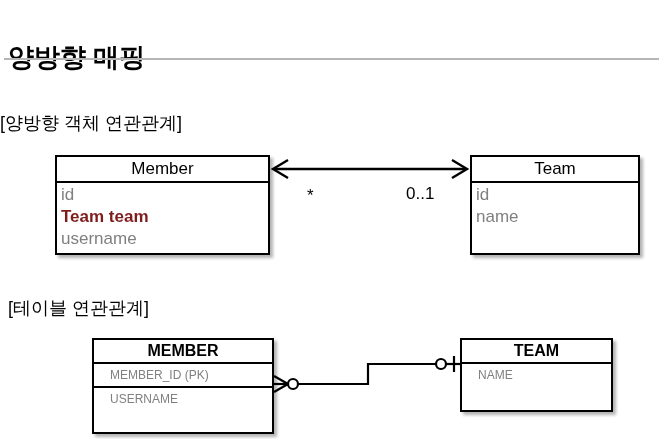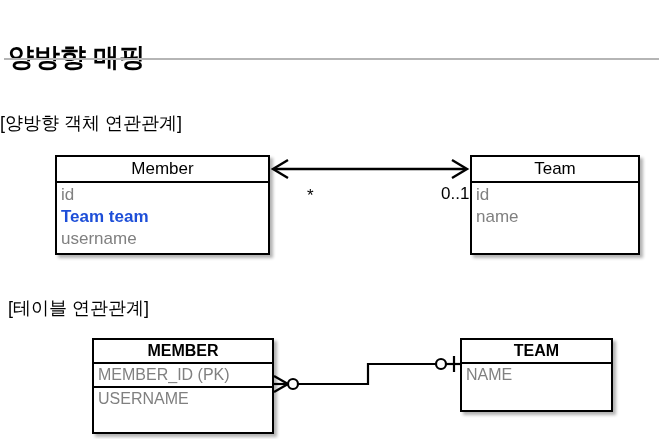--- a/index.html
+++ b/index.html
@@ -77,21 +77,21 @@
   .uml-body {
     box-sizing: border-box;
     padding: 1px 12px 2px 4px;
   }
   .uml-row {
     font-size: 17px;
     line-height: 22px;
     white-space: nowrap;
   }
   .muted { color: #808080; }
-  .strong { color: #1d4ed8; font-weight: bold; }
+  .strong { color: #7f1d1d; font-weight: bold; }
 
   
   #box-member {
     left: 55px;
     top: 155px;
     width: 215px;
     height: 100px;
   }
   
   #box-team {
@@ -109,21 +109,21 @@
   }
 
   .multiplicity {
     position: absolute;
     font-size: 17px;
     line-height: 20px;
     color: #000000;
     white-space: nowrap;
   }
   #mult-many { left: 307px; top: 186px; }
-  #mult-zero-one { left: 406px; top: 184px; margin-left: 35px; }
+  #mult-zero-one { left: 406px; top: 184px; }
 
   
   .er-box {
     position: absolute;
     box-sizing: border-box;
     background: #ffffff;
     border: 2px solid #000000;
     box-shadow: 3px 3px 3px rgba(0,0,0,0.30);
   }
   .er-header {
@@ -131,23 +131,23 @@
     text-align: center;
     font-size: 16px;
     line-height: 22px;
     font-weight: bold;
     color: #000000;
     border-bottom: 2px solid #000000;
     white-space: nowrap;
   }
   .er-row {
     box-sizing: border-box;
-    font-size: 16px;
-    line-height: 22px;
-    padding-left: 4px;
+    font-size: 12px;
+    line-height: 22px;
+    padding-left: 16px;
     white-space: nowrap;
   }
   .er-sep { border-bottom: 2px solid #000000; }
 
   #table-member {
     left: 92px;
     top: 338px;
     width: 182px;
     height: 96px;
   }

